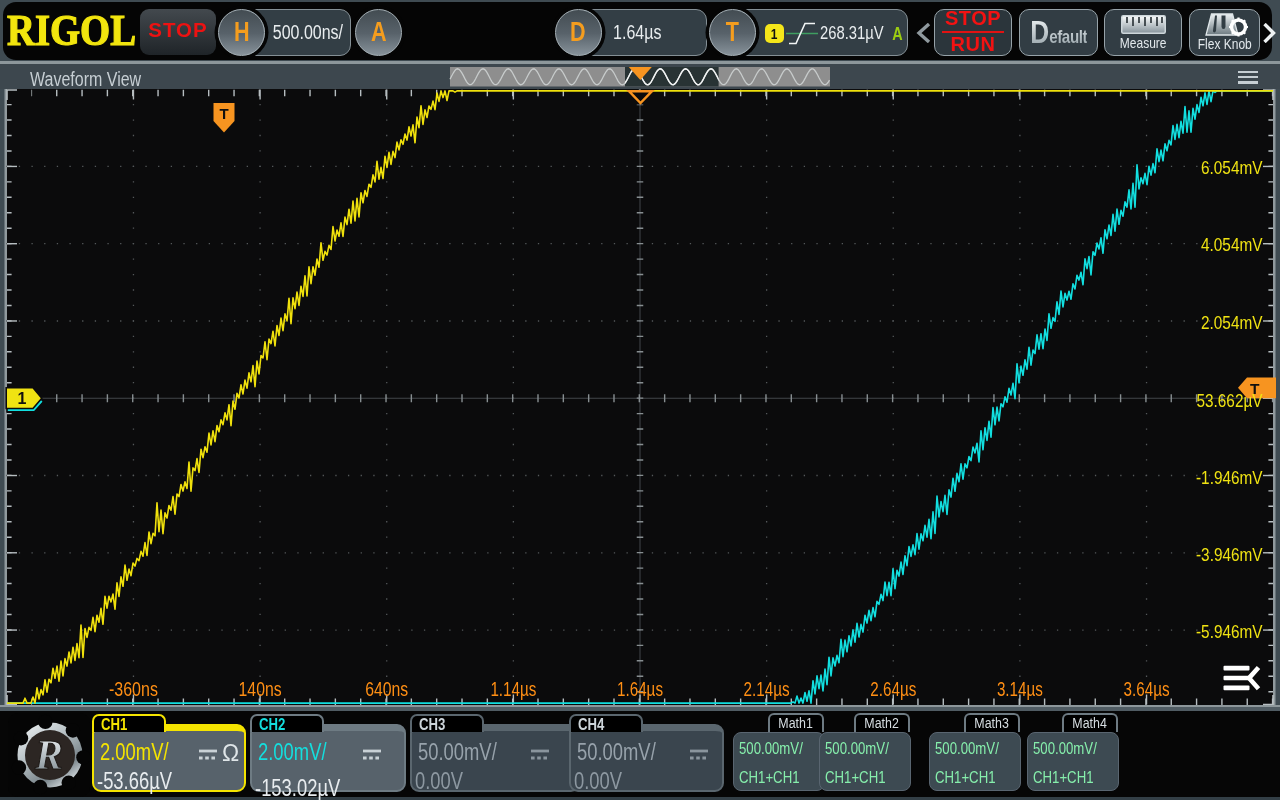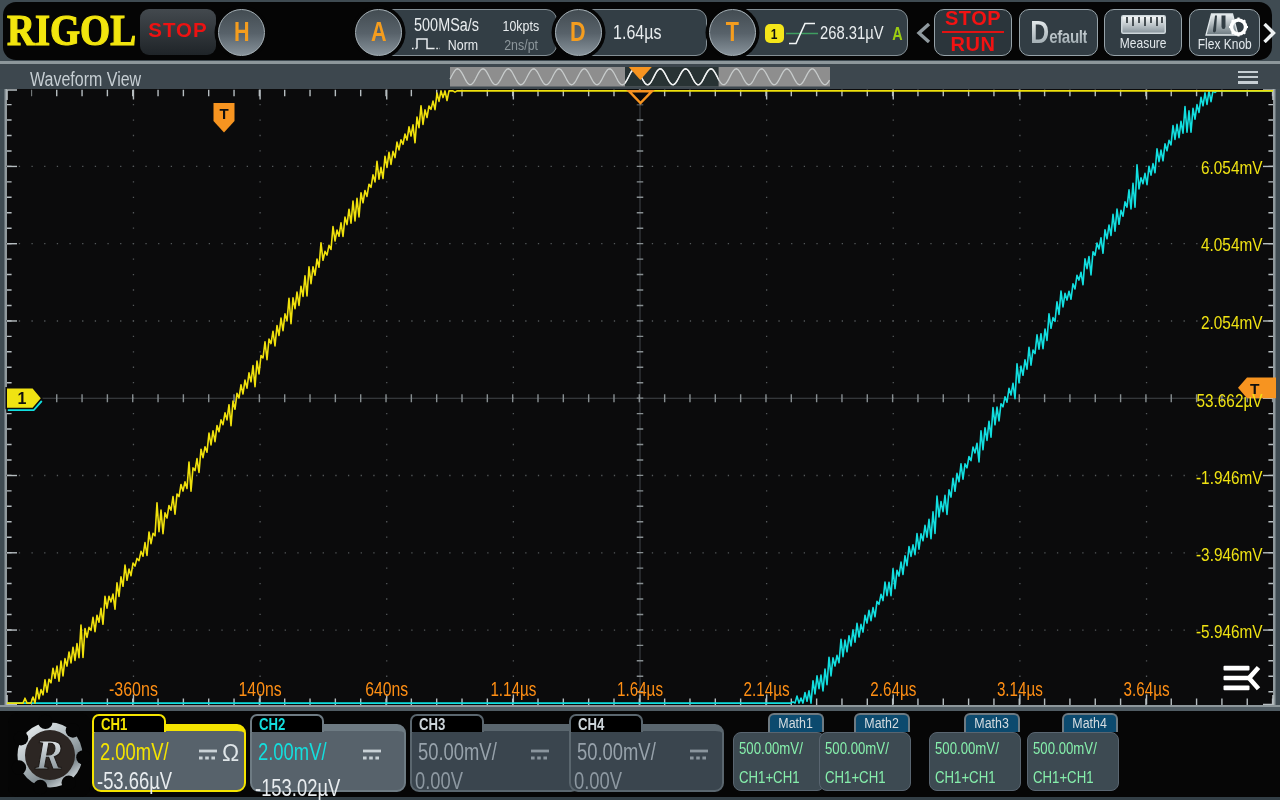--- a/index.html
+++ b/index.html
@@ -13,21 +13,21 @@
 .circ{position:absolute;top:7px;width:47px;height:47px;border-radius:50%;background:linear-gradient(180deg,#434c52 0%,#58626a 52%,#87929a 100%);border:1px solid #a6b1b7;box-shadow:0 0 0 3.5px #050505;display:flex;align-items:center;justify-content:center;color:#f59d1e;font-size:27px;font-weight:bold;z-index:3}
 .pv{position:absolute;top:0;bottom:0;display:flex;align-items:center;justify-content:center;font-size:20px;white-space:nowrap}
 .btn{position:absolute;top:7px;height:47px;background:#323d44;border:1.5px solid #96a2a8;border-radius:10px}
 .ch{position:absolute;top:713px;height:79px;z-index:10}
 .chbody{position:absolute;left:0;right:0;top:11px;bottom:0;border-radius:9px;border-style:solid;border-width:7px 2.5px 2.5px 2.5px}
 .chtab{position:absolute;left:0;top:1px;height:17.5px;background:#000;border-bottom:none;border-radius:7px 7px 0 0;font-size:16.5px;line-height:17px;padding-left:7px;z-index:2}
 .chv{position:absolute;font-size:23px;white-space:nowrap}
 .chv2{position:absolute;font-size:23px;color:#e8ecef;white-space:nowrap}
 .math{position:absolute;top:713px;width:96px;height:79px;z-index:10}
 .mbody{position:absolute;left:3px;right:1px;top:19px;bottom:1px;background:#3d4a52;border:1px solid #596570;border-radius:8px}
-.mtab{position:absolute;right:2px;top:0;width:56px;height:19px;background:#0c4a6e;border:2px solid #6d7a82;border-bottom:none;border-radius:6px 6px 0 0;color:#d6dde1;font-size:15.5px;line-height:16px;text-align:center;box-sizing:border-box}
+.mtab{position:absolute;right:2px;top:0;width:56px;height:19px;background:#000000;border:2px solid #6d7a82;border-bottom:none;border-radius:6px 6px 0 0;color:#d6dde1;font-size:15.5px;line-height:16px;text-align:center;box-sizing:border-box}
 .mv{position:absolute;left:9px;font-size:16.5px;color:#86efac;white-space:nowrap}
 </style></head><body>
 <div id="page">
 <div class="abs" style="left:0;top:61px;width:1280px;height:3px;background:#8d979b"></div>
     <div class="abs" style="left:0;top:64px;width:1280px;height:25px;background:#3d474e"></div>
     <div class="abs" style="left:30px;top:68px;font-size:20px;color:#c6ced3;z-index:6"><span class="nxl">Waveform View</span></div>
     <div class="abs" style="left:1238px;top:71px;width:20px;z-index:6">
       <div style="height:2.4px;background:#c6ced3;margin-bottom:2.7px"></div>
       <div style="height:2.4px;background:#c6ced3;margin-bottom:2.7px"></div>
       <div style="height:2.4px;background:#c6ced3"></div>
@@ -35,33 +35,27 @@
     <div class="abs" style="left:0;top:705px;width:1280px;height:95px;background:#060606;z-index:9">
       <div style="position:absolute;left:0;top:0;width:1280px;height:2px;background:#8d979b"></div>
       <div style="position:absolute;left:0;top:2px;width:1280px;height:4px;background:#505c63"></div>
       <div style="position:absolute;left:0;bottom:0;width:1280px;height:3px;background:#333f46"></div>
     </div>
     <div class="topbar">
       <div class="rigol">RIGOL</div>
       <div class="stopbtn">
         <span style="position:relative;top:-2px">STOP</span>
       </div>
+      <div class="pill" style="left:238px;width:110px">
+        <div class="pv" style="left:26px;right:2px">
+          <span class="nx">500.00ns/</span>
+        </div>
+      </div>
       <div class="circ" style="left:215px">
         <span class="nx">H</span>
-      </div>
-      <div class="pill" style="left:375px;width:179px">
-        <div class="abs" style="left:12px;top:5px;width:112px;text-align:center;font-size:18px"><span class="nx">500MSa/s</span></div>
-        <div class="abs" style="left:107px;top:7px;width:70px;text-align:center;font-size:15.5px"><span class="nx">10kpts</span></div>
-        <div class="abs" style="left:32px;top:25px"><svg width="30" height="17" viewBox="0 0 30 17">
-            <path d="M1,13.5 h5" stroke="#e9edef" stroke-width="1.5" stroke-dasharray="1.6 1.7" fill="none"></path>
-            <path d="M22,13.5 h7" stroke="#e9edef" stroke-width="1.5" stroke-dasharray="1.6 1.7" fill="none"></path>
-            <path d="M6,13.5 v-9.5 h10 v9.5 h6" stroke="#e9edef" stroke-width="1.5" fill="none"></path>
-          </svg></div>
-        <div class="abs" style="left:55px;top:26px;width:58px;text-align:center;font-size:15.5px"><span class="nx">Norm</span></div>
-        <div class="abs" style="left:107px;top:26px;width:70px;text-align:center;font-size:15.5px;color:#8d979c"><span class="nx">2ns/pt</span></div>
       </div>
       <div class="circ" style="left:352px">
         <span class="nx">A</span>
       </div>
       <div class="pill" style="left:575px;width:129px">
         <div class="pv" style="left:23px;width:70px">
           <span class="nx">1.64µs</span>
         </div>
       </div>
       <div class="circ" style="left:551.5px">

